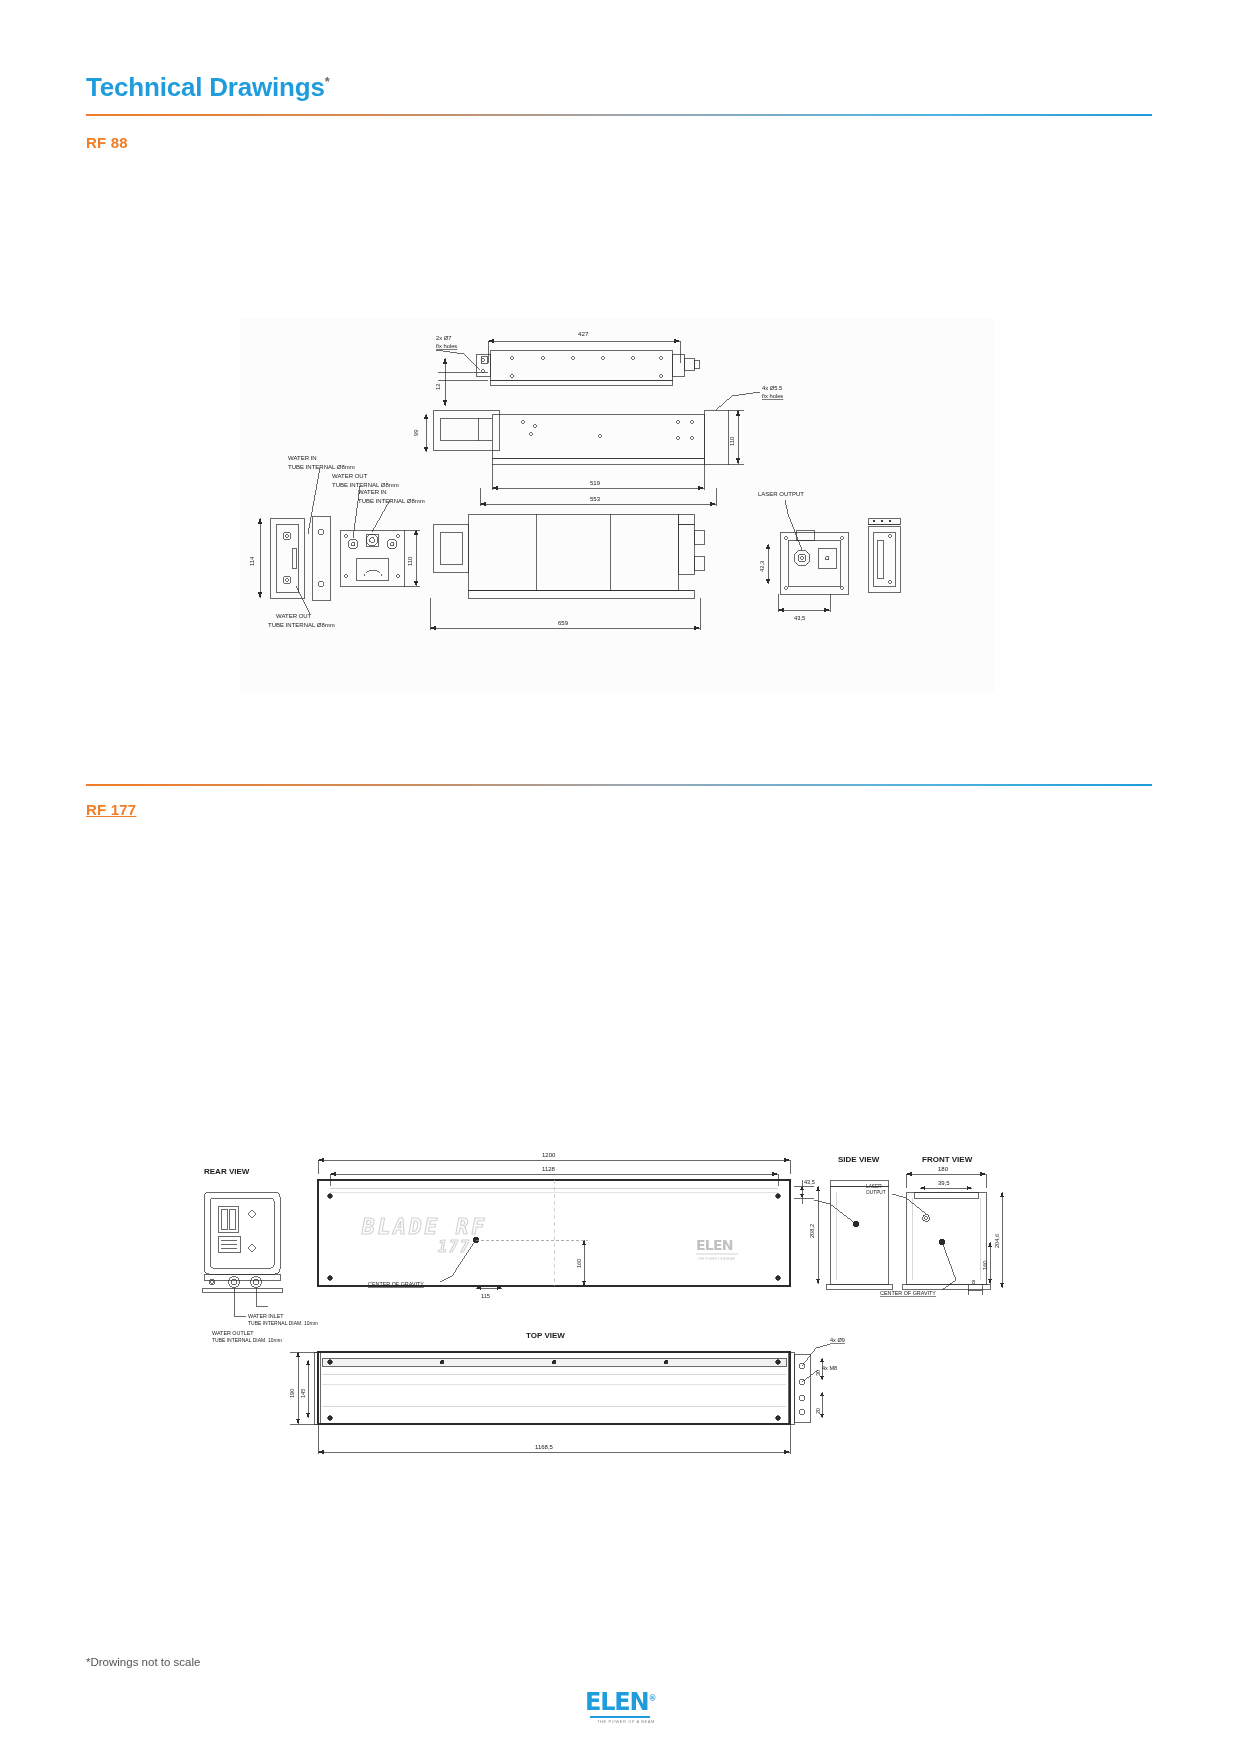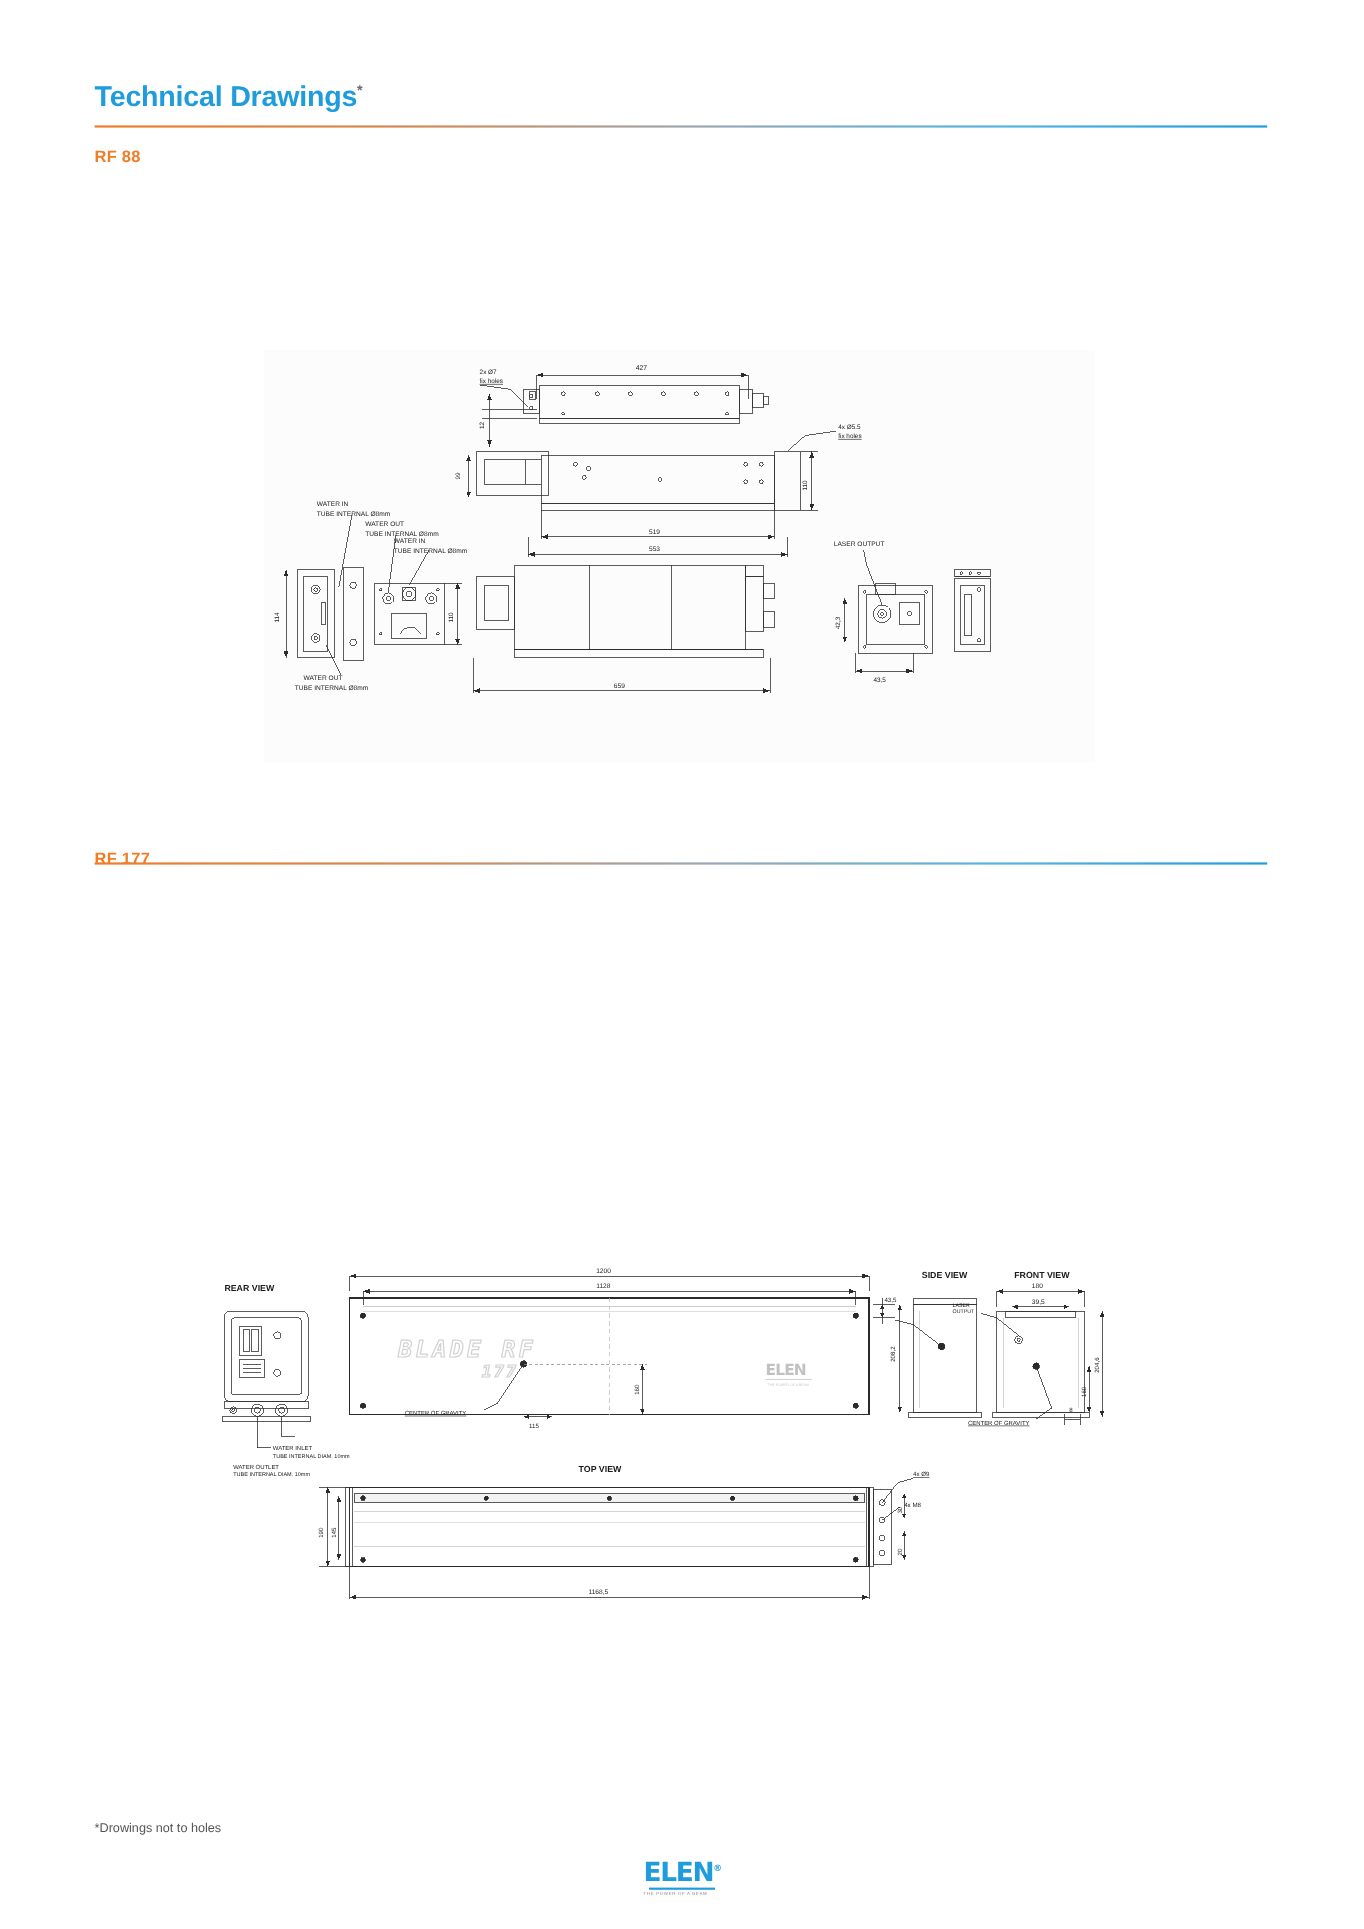--- a/index.html
+++ b/index.html
@@ -29,41 +29,41 @@
   }
   .rule-1{top:114px;}
   .rule-2{top:784px;}
 
   .model-label{
     position:absolute;left:86px;
     font-size:15px;font-weight:bold;color:#f07d28;
     letter-spacing:0.2px;
   }
   .model-1{top:134px;text-align:right;}
-  .model-2{top:772px;}
+  .model-2{top:801px;text-decoration:underline;}
 
   
   .draw-1{
     position:absolute;left:240px;top:318px;width:755px;height:375px;
     background:#fcfcfc;
   }
   .draw-2{
     position:absolute;left:190px;top:1130px;width:880px;height:360px;
     background:#ffffff;
   }
   .draw-1 svg,.draw-2 svg{display:block;}
 
   
   .footnote{
     position:absolute;left:86px;top:1656px;
     font-size:11.5px;color:#555;
   }
   .logo{
     position:absolute;left:585px;top:1690px;
-    width:70px;text-align:left;
+    width:70px;text-align:right;
   }
   .logo .mark{
     font-size:24px;font-weight:bold;color:#1f9cdb;
     letter-spacing:-1.2px;line-height:1;
     font-family:"DejaVu Sans", sans-serif;
   }
   .logo .mark sup{font-size:8px;vertical-align:super;}
   .logo .bar{
     width:60px;height:2px;background:#1f9cdb;margin:2px auto 1px auto;
   }
@@ -500,21 +500,21 @@
 
         <g opacity="0.55">
           <text x="506" y="120" font-size="14" font-weight="bold" fill="#8f8f8f" letter-spacing="-0.8" font-family="DejaVu Sans, sans-serif">ELEN</text>
           <line x1="506" y1="124" x2="548" y2="124" stroke="#a5a5a5" stroke-width="0.9"></line>
           <text x="508" y="130" font-size="3.2" fill="#9a9a9a">THE POWER OF A BEAM</text>
         </g>
       </g>
     </svg>
   </div>
 
-  <div class="footnote">*Drowings not to holes</div>
+  <div class="footnote">*Drowings not to scale</div>
 
   <div class="logo">
     <div class="mark"><span>ELEN</span><sup>®</sup></div>
     <div class="bar"></div>
     <div class="tag">THE POWER OF A BEAM</div>
   </div>
 
 </div>
 
 </body></html>

